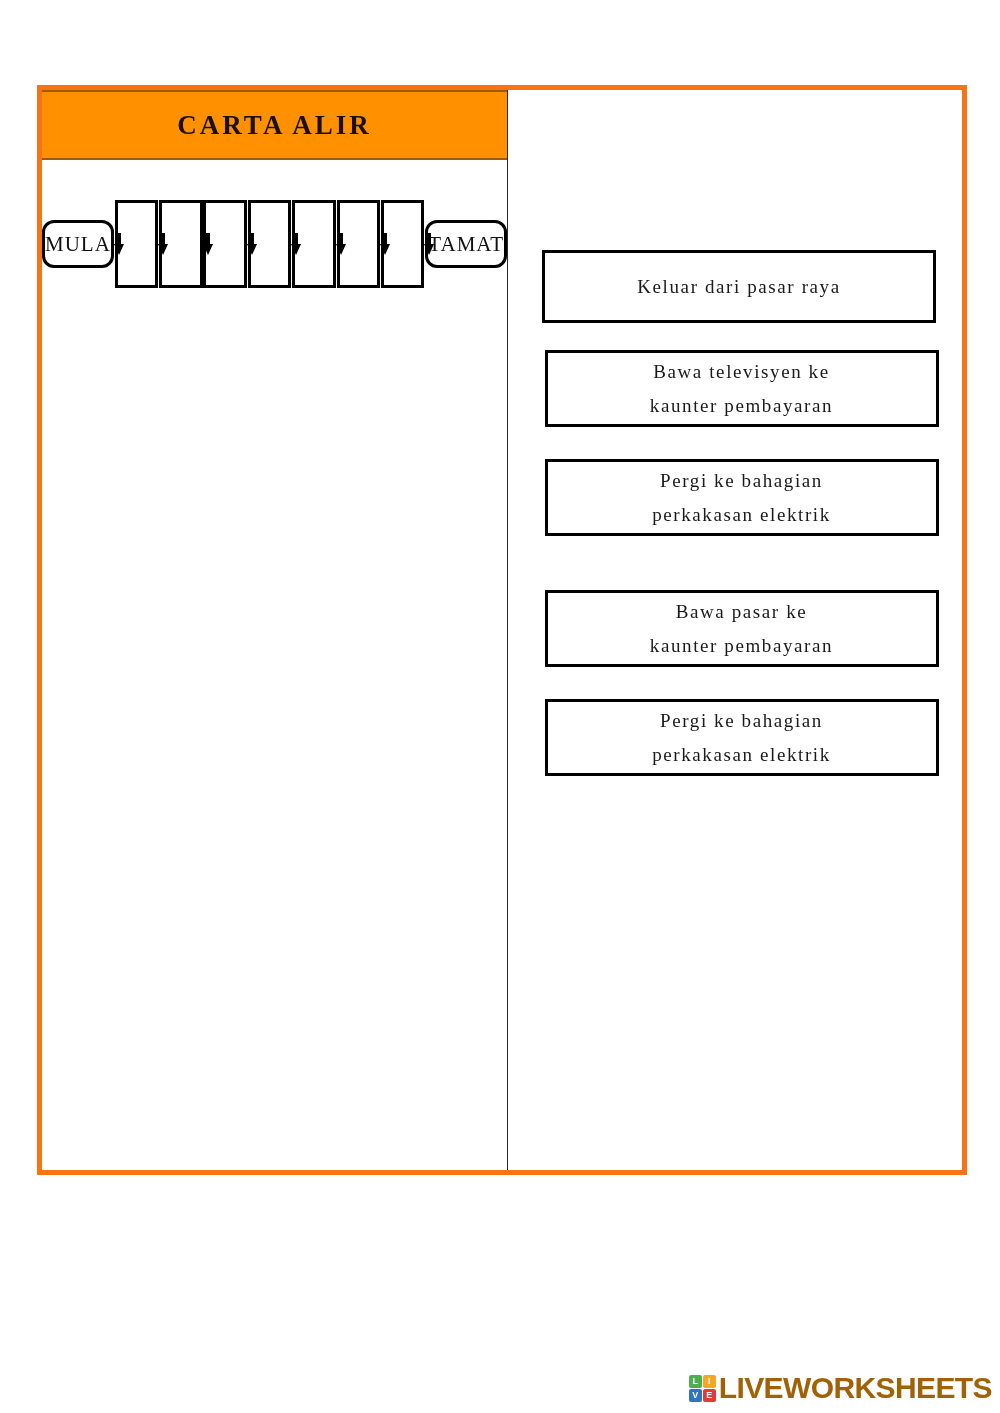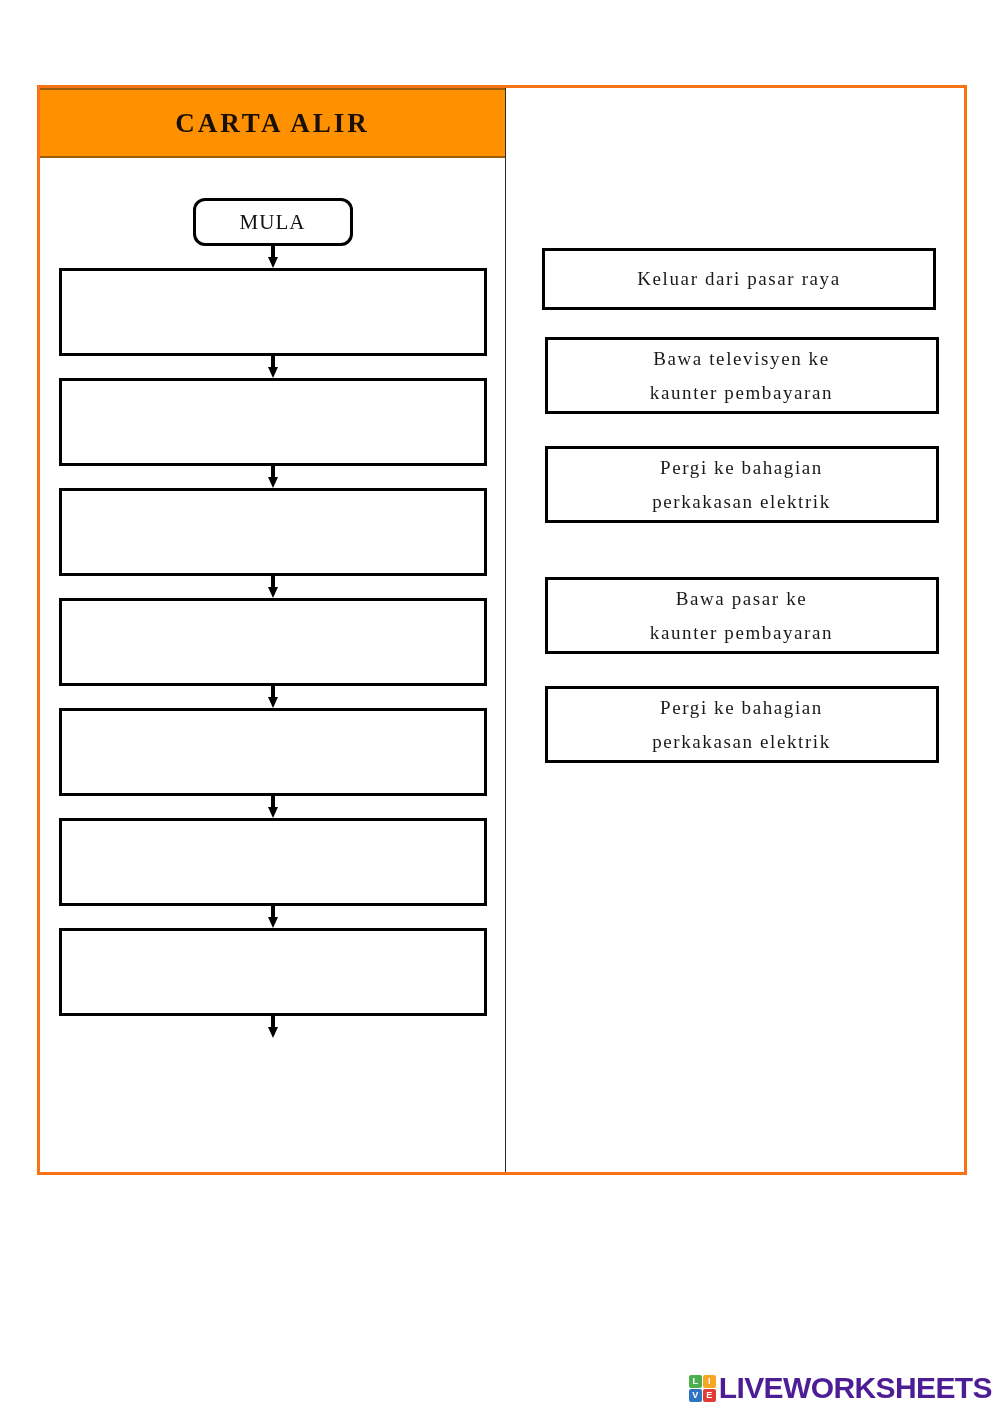--- a/index.html
+++ b/index.html
@@ -15,21 +15,21 @@
     overflow: hidden;
   }
 
   
   #worksheet-table {
     position: absolute;
     left: 37px;
     top: 85px;
     width: 930px;
     height: 1090px;
-    border: 3px solid #f97316;
+    border: 5px solid #f97316;
     box-sizing: border-box;
     display: flex;
     background: #ffffff;
   }
 
   .col-left {
     width: 466px;
     box-sizing: border-box;
     border-right: 1px solid #2a2a2a;
     position: relative;
@@ -64,21 +64,20 @@
   }
 
   
   #flowchart {
     position: absolute;
     left: 0;
     top: 70px;
     width: 100%;
     padding-top: 40px;
     display: flex;
-    flex-direction: column;
     align-items: center;
   }
 
   .terminator {
     width: 160px;
     height: 48px;
     border: 3px solid #000000;
     border-radius: 12px;
     box-sizing: border-box;
     display: flex;
@@ -144,21 +143,21 @@
     flex-direction: column;
     align-items: center;
     justify-content: center;
     text-align: center;
     color: #1a1a1a;
     font-size: 19px;
     letter-spacing: 1.6px;
     line-height: 1.75;
     font-family: "Liberation Serif", "DejaVu Serif", serif;
   }
-  .answer-box.one-line { height: 62px; margin-left: 8px; }
+  .answer-box.one-line { height: 73px; margin-left: 8px; }
   .answer-box.two-line { height: 77px; margin-left: 13px; }
   .gap-sm { height: 27px; }
   .gap-md { height: 32px; }
 
   
   #footer-logo {
     position: absolute;
     right: 8px;
     bottom: 8px;
     display: flex;
@@ -245,20 +244,21 @@
         <span class="stem"></span>
         <span class="head"></span>
       </div>
 
       <div class="process-box"></div>
       <div class="connector">
         <span class="stem"></span>
         <span class="head"></span>
       </div>
 
+      <div class="terminator">TAMAT</div>
 
     </div>
   </div>
 
   <div class="col-right">
     <div id="answer-bank">
 
       <div class="answer-box one-line">
         <div>Keluar dari pasar raya</div>
       </div>
@@ -296,14 +296,14 @@
 
 </div>
 
 <div id="footer-logo">
   <div id="logo-mark">
     <span style="background: rgb(76, 175, 80);">L</span>
     <span style="background: rgb(245, 166, 35);">I</span>
     <span style="background: rgb(47, 116, 192);">V</span>
     <span style="background: rgb(224, 59, 54);">E</span>
   </div>
-  <div id="logo-wordmark" style="color: #4c1d95;">LIVEWORKSHEETS</div>
+  <div id="logo-wordmark" style="color: #a16207;">LIVEWORKSHEETS</div>
 </div>
 
 </body></html>

